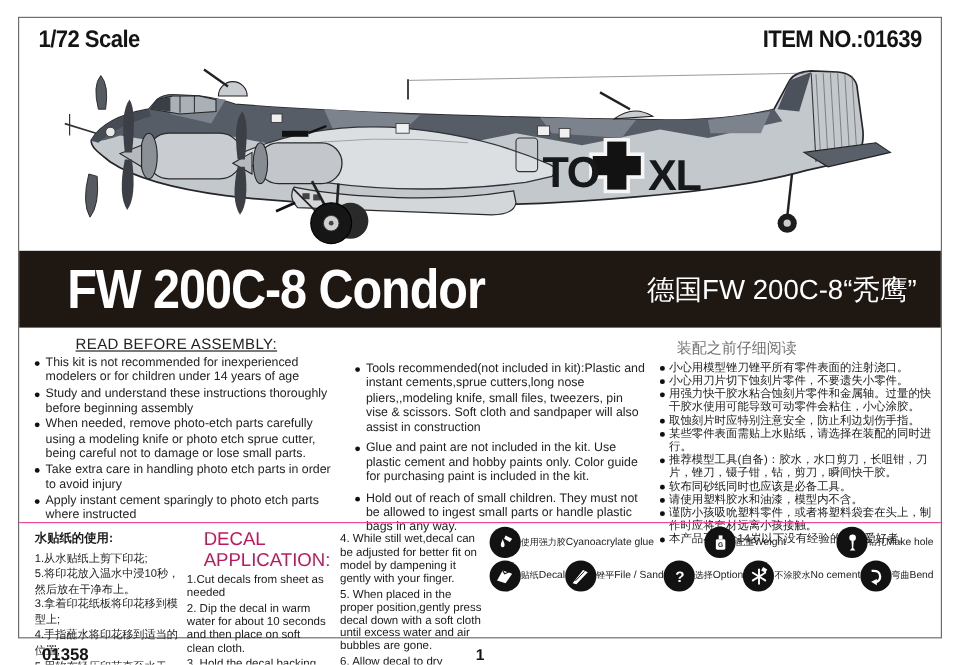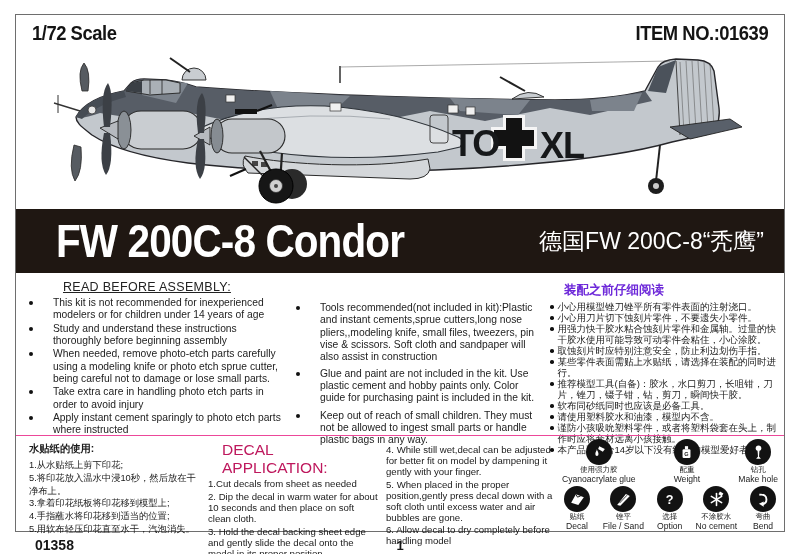--- a/index.html
+++ b/index.html
@@ -16,39 +16,39 @@
   
   .tbar{position:absolute;left:0;right:0;top:194px;height:64px;background:#1f1712;display:flex;align-items:center;padding:0 20px 0 40px;box-sizing:border-box;}
   .tbar .en{color:#fff;font-size:46px;font-weight:bold;letter-spacing:-1px;transform:scaleX(.88);transform-origin:left center;white-space:nowrap;}
   .tbar .cn{color:#fff;font-size:23px;font-weight:500;margin-left:auto;white-space:nowrap;}
   
   .ins{position:absolute;left:0;right:0;top:258px;height:162px;display:flex;box-sizing:border-box;}
   .colA{width:278px;padding:5px 8px 0 13px;box-sizing:border-box;}
   .colB{width:252px;padding:29px 6px 0 2px;box-sizing:border-box;}
   .colC{flex:1;padding:9px 8px 0 4px;box-sizing:border-box;}
   .rh{font-size:12.5px;letter-spacing:.3px;margin:2px 0 3px 34px;color:#222;text-decoration:underline;}
-  .bi{display:flex;gap:20px;font-size:10.3px;line-height:1.2;color:#222;margin-bottom:1px;}
+  .bi{display:flex;gap:5px;font-size:10.3px;line-height:1.2;color:#222;margin-bottom:1px;}
   .bi .d{width:4px;height:4px;border-radius:50%;background:#111;margin-top:4px;flex:none;}
-  .cnh{font-size:12.5px;font-weight:bold;margin:0 0 2px 14px;color:#6d28d9;}
+  .cnh{font-size:12.5px;font-weight:normal;margin:0 0 2px 14px;color:#737373;}
   .cb{display:flex;gap:4px;font-size:9.5px;line-height:1.16;color:#1a1a1a;}
   .cb .d{width:3.5px;height:3.5px;border-radius:50%;background:#111;margin-top:4px;flex:none;}
   
   .bot{position:absolute;left:0;right:0;top:420px;bottom:0;border-top:1px solid #ec4899;display:flex;box-sizing:border-box;}
   .c1{width:186px;padding:6px 0 0 13px;box-sizing:border-box;}
   .c1 .h{font-size:10.3px;font-weight:bold;margin-bottom:3px;}
   .c1 .s{font-size:9.3px;line-height:1.38;color:#1a1a1a;}
   .c2{width:180px;padding:3px 4px 0 6px;box-sizing:border-box;}
   .c2 .h{font-size:15.5px;color:#be185d;margin:2px 0 2px 14px;}
   .c2 .s,.c3 .s{font-size:9.6px;line-height:1.14;color:#1a1a1a;margin-bottom:2px;}
   .c3{width:176px;padding:9px 2px 0 4px;box-sizing:border-box;}
   
   .c4{flex:1;padding:3px 6px 0 4px;box-sizing:border-box;display:flex;flex-direction:column;}
   .srow{display:flex;justify-content:space-between;align-items:flex-start;}
   .srow+.srow{margin-top:2px;}
-  .sym{display:flex;flex-direction:column;align-items:center;min-width:30px;}
+  .sym{display:flex;flex-direction:row;align-items:center;min-width:30px;}
   .ic{width:26px;height:26px;border-radius:50%;background:#121212;display:flex;align-items:center;justify-content:center;}
   .ic svg{width:19px;height:19px;display:block;}
   .lcn{font-size:7.5px;line-height:1.15;margin-top:1px;white-space:nowrap;color:#222;}
   .len{font-size:8.6px;line-height:1.1;white-space:nowrap;color:#222;}
   
   .fitem{position:absolute;left:35px;bottom:1px;font-size:14px;font-weight:bold;color:#151515;}
   .fpage{position:absolute;left:0;right:0;bottom:1px;text-align:center;font-size:13px;font-weight:bold;color:#151515;}
 </style>
 </head>
 <body>
@@ -188,21 +188,21 @@
         <div class="bi">
             <span class="d"></span>
             <span>Tools recommended(not included in kit):Plastic and instant cements,sprue cutters,long nose pliers,,modeling knife, small files, tweezers, pin vise &amp; scissors. Soft cloth and sandpaper will also assist in construction</span>
           </div>
         <div class="bi" style="margin-top:4px;">
             <span class="d"></span>
             <span>Glue and paint are not included in the kit. Use plastic cement and hobby paints only. Color guide for purchasing paint is included in the kit.</span>
           </div>
         <div class="bi" style="margin-top:5px;">
             <span class="d"></span>
-            <span>Keep out of reach of small children. They must not be allowed to ingest small parts or handle plastic bags in any way.</span>
+            <span>Hold out of reach of small children. They must not be allowed to ingest small parts or handle plastic bags in any way.</span>
           </div>
       </div>
       <div class="colC">
         <div class="cnh">装配之前仔细阅读</div>
         <div class="cb">
             <span class="d"></span>
             <span>小心用模型锉刀锉平所有零件表面的注射浇口。</span>
           </div>
         <div class="cb">
             <span class="d"></span>

